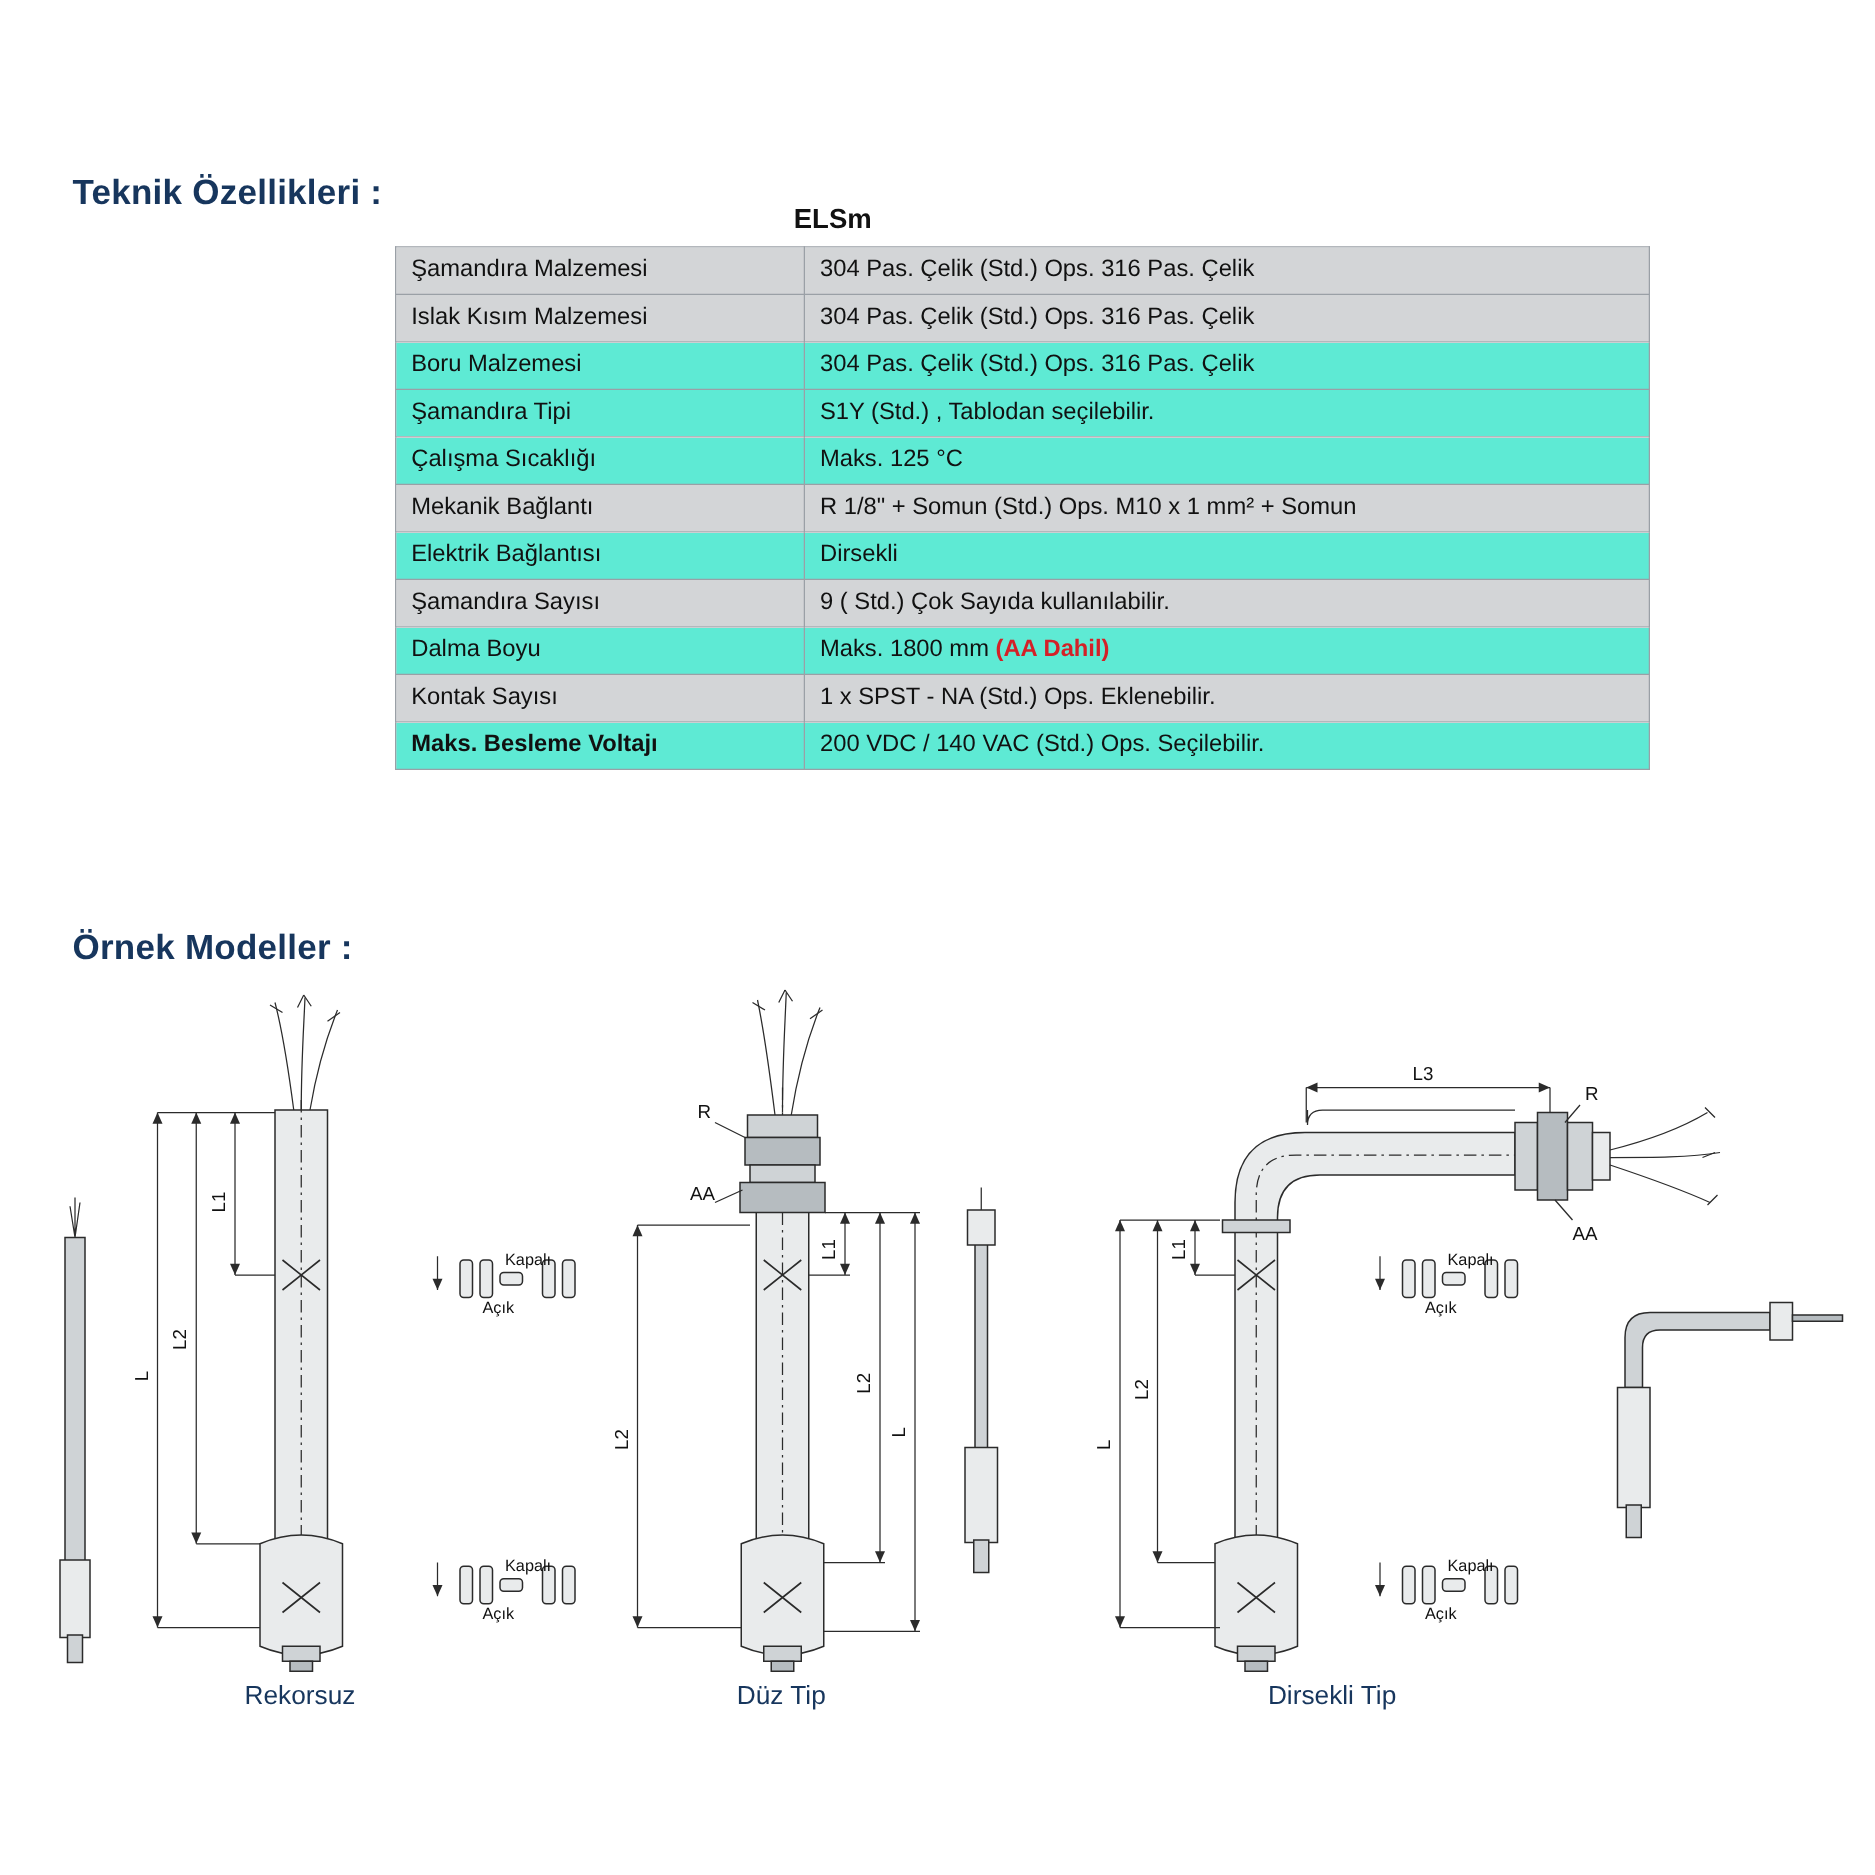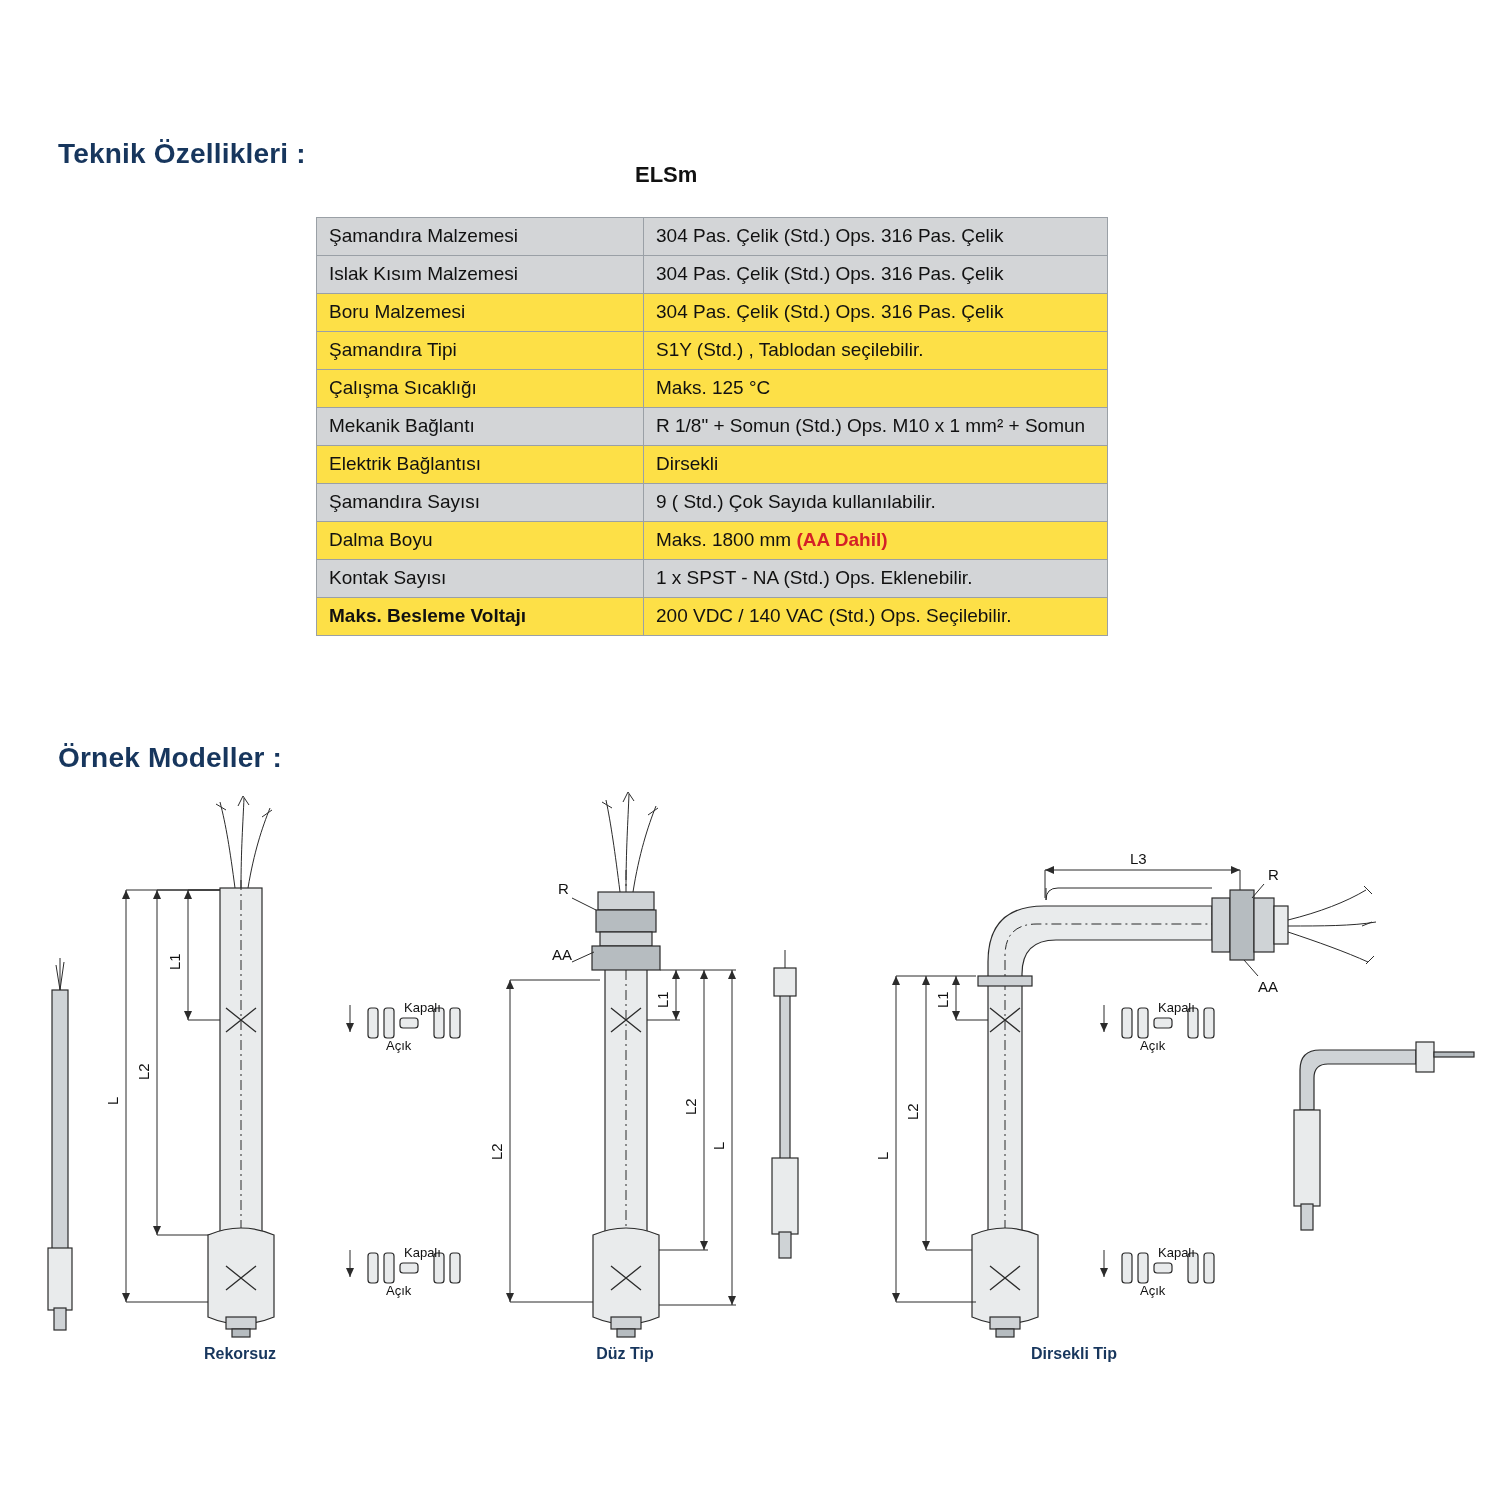--- a/index.html
+++ b/index.html
@@ -23,45 +23,44 @@
 
   
   #spec-header{
     position:absolute;
     left:635px;top:162px;
     font-weight:bold;font-size:22px;color:#111;
   }
   #spec-table{
     position:absolute;
     left:316px;top:197px;
-    width:792px;
+    width:1004px;
     border-collapse:collapse;
     table-layout:fixed;
     font-size:19px;
-    margin-top:20px;
   }
   #spec-table td{
     border:1px solid #9aa0a6;
     padding:5px 10px 6px 12px;
     height:26px;
     vertical-align:middle;
     white-space:nowrap;
     overflow:hidden;
   }
   #spec-table td.label{width:304px;}
   #spec-table tr.shaded td{background:#d3d5d7;}
-  #spec-table tr.plain td{background:#fde047;}
+  #spec-table tr.plain td{background:#5eead4;}
   #spec-table td.bold{font-weight:bold;}
   .redtag{color:#d42027;font-weight:bold;}
 
   
   .drawing{position:absolute;}
   .cap{
     position:absolute;
-    font-weight:bold;font-size:16px;color:#17365d;
+    font-weight:normal;font-size:21px;color:#17365d;
     text-align:center;
   }
   svg{display:block;}
   .ln{stroke:#2b2b2b;stroke-width:1.3;fill:none;}
   .thin{stroke:#2b2b2b;stroke-width:1;fill:none;}
   .dash{stroke:#2b2b2b;stroke-width:1;fill:none;stroke-dasharray:10 4 2 4;}
   .fill-l{fill:#e9ebec;stroke:#2b2b2b;stroke-width:1.2;}
   .fill-m{fill:#cfd3d6;stroke:#2b2b2b;stroke-width:1.2;}
   .fill-d{fill:#b6bcc0;stroke:#2b2b2b;stroke-width:1.2;}
   .txt{font-family:"Liberation Sans",sans-serif;font-size:15px;fill:#111;}

